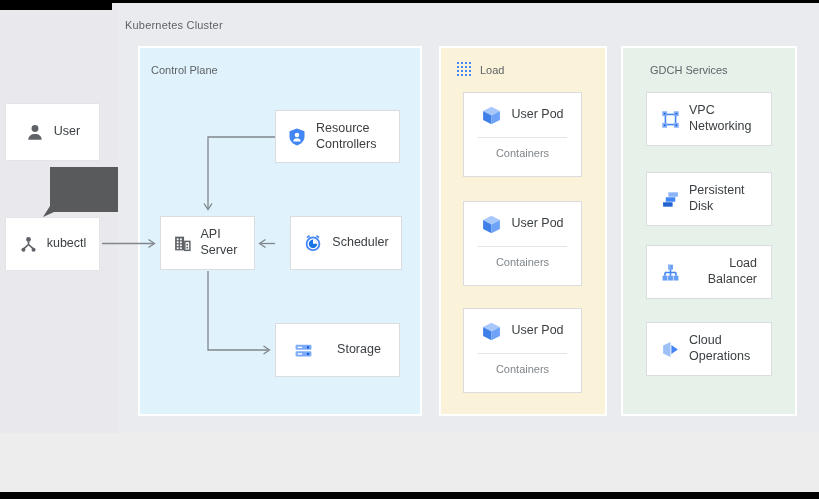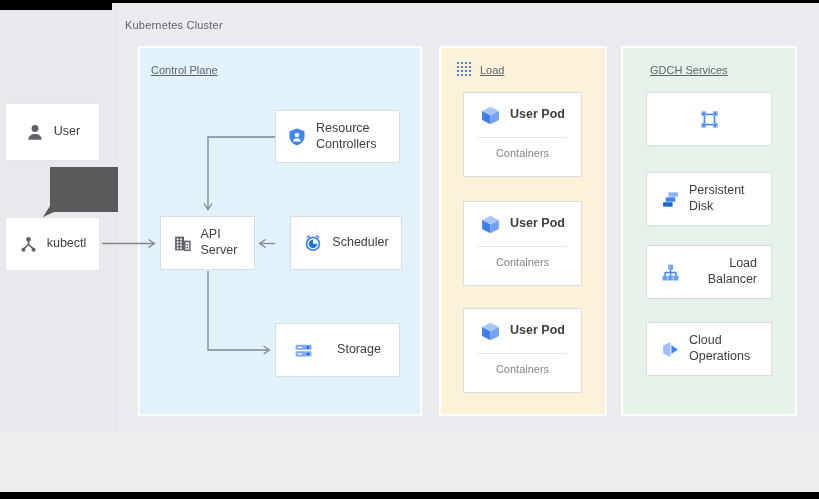--- a/index.html
+++ b/index.html
@@ -14,41 +14,41 @@
   #bar-bottom{left:0;top:492px;width:819px;height:7px;background:#000;}
 
   
   #cluster-label{left:125px;top:19px;font-size:11px;color:#5f6368;letter-spacing:.2px;}
 
   
   .panel{box-shadow:0 0 0 2px #ffffff;}
   #panel-control{left:140px;top:48px;width:280px;height:366px;background:#e0f2fc;}
   #panel-nodes{left:441px;top:48px;width:164px;height:366px;background:#fbf3d9;}
   #panel-gdch{left:623px;top:48px;width:172px;height:366px;background:#e5f1e9;}
-  .panel-label{font-size:11px;color:#5f6368;text-decoration:underline;}
+  .panel-label{font-size:11px;color:#5f6368;}
   #label-control{left:151px;top:64px;}
   #label-nodes{left:480px;top:64px;}
   #label-gdch{left:634px;top:64px;margin-left:16px;}
   #nodes-grid-icon{left:455px;top:60px;width:16px;height:16px;
      background-image:radial-gradient(#4285f4 1.1px, rgba(66,133,244,0) 1.2px);
      background-size:4px 4px;background-position:1px 1px;}
 
   
   .card{background:#fff;border:1px solid #dadce0;box-sizing:border-box;
         display:flex;align-items:center;justify-content:center;gap:9px;}
   .card .lbl{font-size:12.5px;color:#3c4043;line-height:1.25;}
   #box-user{left:5px;top:103px;width:95px;height:58px;border-color:#e4e4e8;}
   #box-kubectl{left:5px;top:217px;width:95px;height:54px;border-color:#e4e4e8;}
   #box-rc{left:275px;top:110px;width:125px;height:53px;}
   #box-api{left:160px;top:216px;width:95px;height:54px;}
   #box-sched{left:275px;top:216px;width:112px;height:54px;margin-left:15px;}
   #box-storage{left:275px;top:323px;width:125px;height:54px;gap:24px;}
   .pod{left:463px;width:119px;height:85px;flex-direction:column;gap:0;justify-content:flex-start;}
   #pod-1{top:92px;}#pod-2{top:201px;}#pod-3{top:308px;}
-  .pod-top{display:flex;align-items:center;justify-content:center;gap:9px;height:44px;width:100%;font-weight:bold;}
+  .pod-top{display:flex;align-items:center;justify-content:center;gap:9px;height:44px;width:100%;}
   .pod-div{height:1px;background:#e3e3e6;width:89px;margin:0 auto;}
   .pod-sub{font-size:11px;color:#80868b;text-align:center;padding-top:9px;}
   .svc{left:646px;width:126px;height:54px;}
   #svc-vpc{top:92px;}#svc-pd{top:172px;}#svc-lb{top:245px;text-align:right;}#svc-co{top:322px;}
   .icon{display:inline-flex;flex:0 0 auto;}
 
   
   #overlay{left:0;top:0;width:819px;height:499px;pointer-events:none;}
 </style>
 </head>
@@ -208,20 +208,21 @@
           <rect x="12.2" y="12.2" width="4.6" height="4.6"></rect>
       </g>
       <g fill="#1b66d9">
         <rect x="2.7" y="2.7" width="1.6" height="1.6"></rect>
           <rect x="13.7" y="2.7" width="1.6" height="1.6"></rect>
         <rect x="2.7" y="13.7" width="1.6" height="1.6"></rect>
           <rect x="13.7" y="13.7" width="1.6" height="1.6"></rect>
       </g>
     </svg>
   </span>
+  <span class="lbl" style="width:68px">VPC Networking</span>
 </div>
 
 <div class="abs card svc" id="svc-pd">
   <span class="icon">
     <svg width="19" height="19" viewBox="0 0 18 18">
       <rect x="7" y="2.2" width="9" height="4.2" fill="#8ab4f8"></rect>
       <rect x="4.5" y="6.9" width="9" height="4.2" fill="#4285f4"></rect>
       <rect x="2" y="11.6" width="9" height="4.2" fill="#2163cf"></rect>
     </svg>
   </span>

